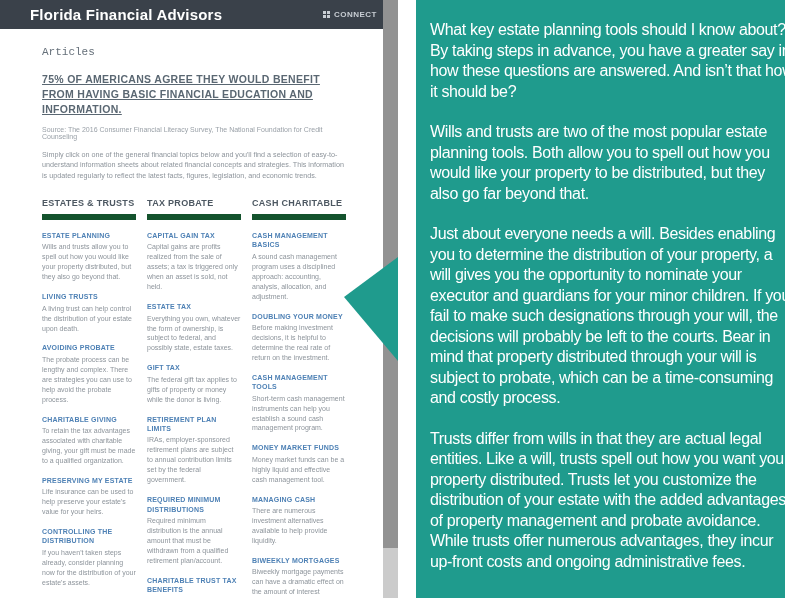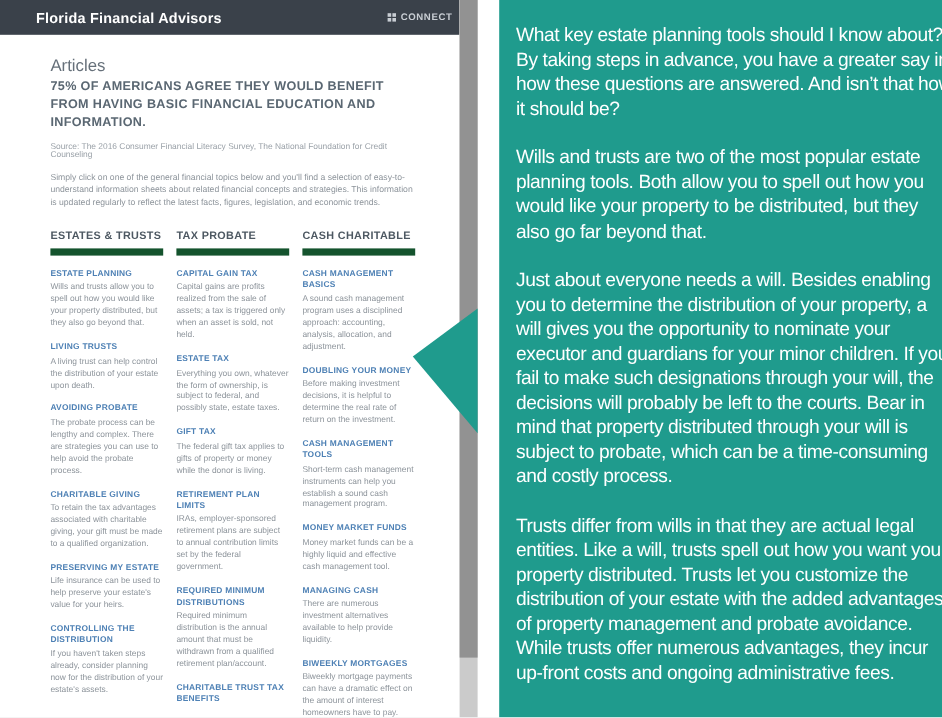--- a/index.html
+++ b/index.html
@@ -3,28 +3,28 @@
 <meta charset="utf-8">
 <style>
   * { margin:0; padding:0; box-sizing:border-box; }
   html,body { background:#e8e8e8; }
   body { font-family:"Liberation Sans", sans-serif; }
   .screen { position:relative; width:785px; height:598px; overflow:hidden; background:#ffffff; }
 
   
   .browser { position:absolute; left:0; top:0; width:383px; height:598px; background:#ffffff; overflow:hidden; }
   .site-header { height:29px; background:#3a414a; display:flex; align-items:center; padding:0 6px 0 30px; }
-  .brand { color:#ffffff; font-size:12px; font-weight:bold; letter-spacing:0.2px; white-space:nowrap; }
+  .brand { color:#ffffff; font-size:15px; font-weight:bold; letter-spacing:0.2px; white-space:nowrap; }
   .connect { margin-left:auto; display:flex; align-items:center; gap:4px; color:#c9ced4; font-size:8px; font-weight:bold; letter-spacing:0.5px; white-space:nowrap; cursor:pointer;padding-left:16px; }
   .grid-icon { display:grid; grid-template-columns:3px 3px; grid-template-rows:3px 3px; gap:1px; }
   .grid-icon span { background:#c9ced4; }
 
   .page { padding:17px 36px 0 42px; }
-  .eyebrow { font-size:14px; color:#66707a; margin-bottom:3px; }
-  .headline { font-size:10.5px; font-weight:bold; color:#5a6772; letter-spacing:0.3px; line-height:1.45; margin-bottom:8px; }
+  .eyebrow { font-size:11px; color:#66707a; margin-bottom:14px;font-family:Liberation Mono, monospace; }
+  .headline { font-size:10.5px; font-weight:bold; color:#5a6772; letter-spacing:0.3px; line-height:1.45; margin-bottom:8px;text-decoration:underline; }
   .source { font-size:7px; color:#9aa1a8; margin-bottom:10px; }
   .intro { font-size:7.2px; color:#8d949b; line-height:1.5; margin-bottom:8px; }
 
   .cols { display:flex; gap:11px; margin-top:16px; }
   .col { width:94px; flex:0 0 auto; }
   .col-header { font-size:9px; font-weight:bold; color:#4d5862; letter-spacing:0.3px; padding-bottom:6px; border-bottom:6px solid #14532d; margin-bottom:11px; white-space:nowrap; }
   .item { margin-bottom:10px; }
   .item-title { display:block; font-size:7px; font-weight:bold; color:#4e81b5; letter-spacing:0.2px; line-height:1.35; margin-bottom:2px; text-decoration:none; cursor:pointer; }
   .item-desc { font-size:7px; color:#8d949b; line-height:1.42; }
 

